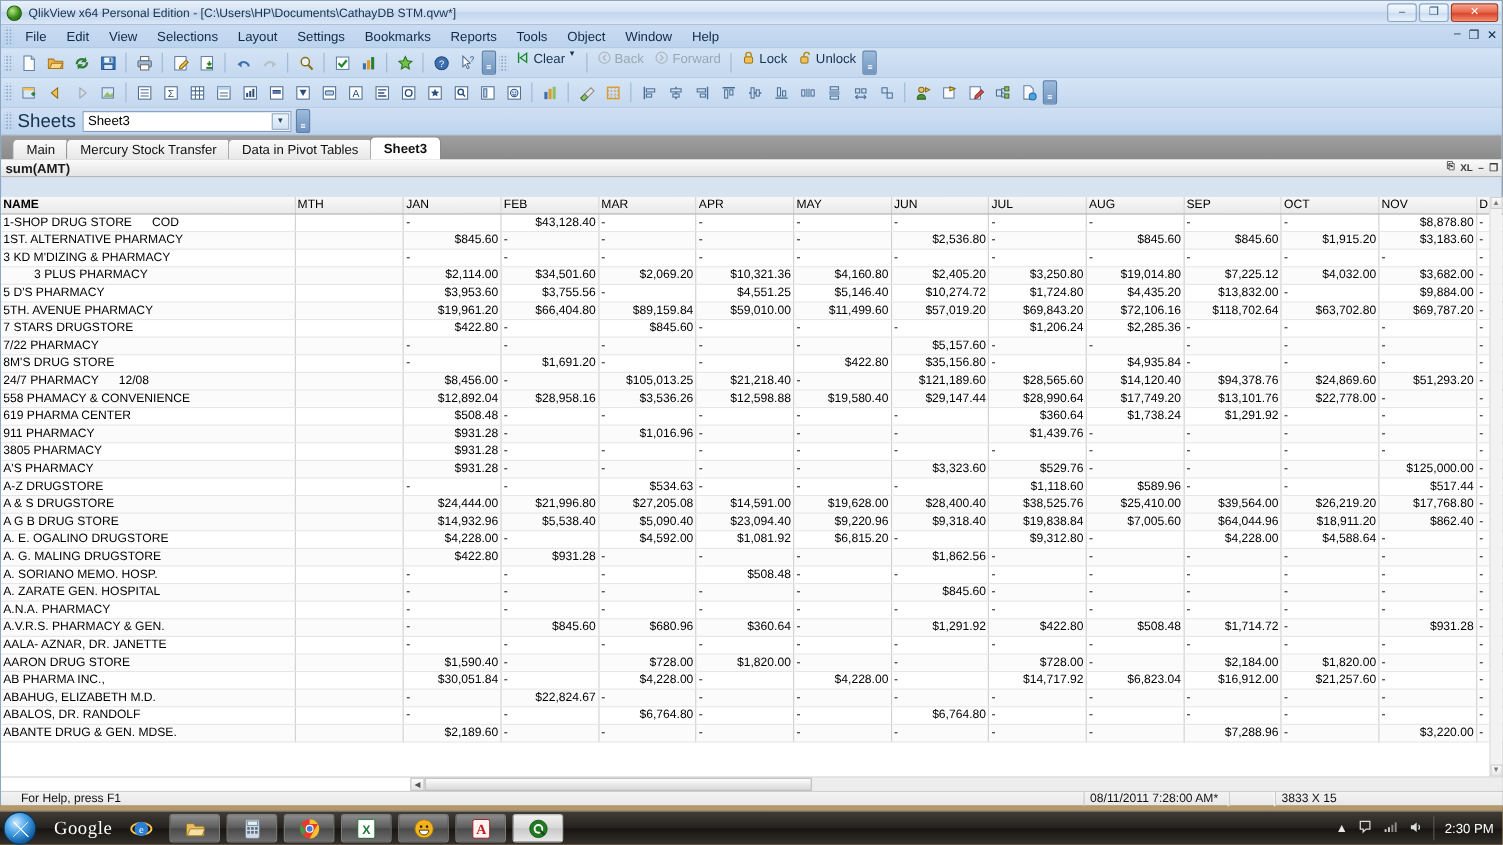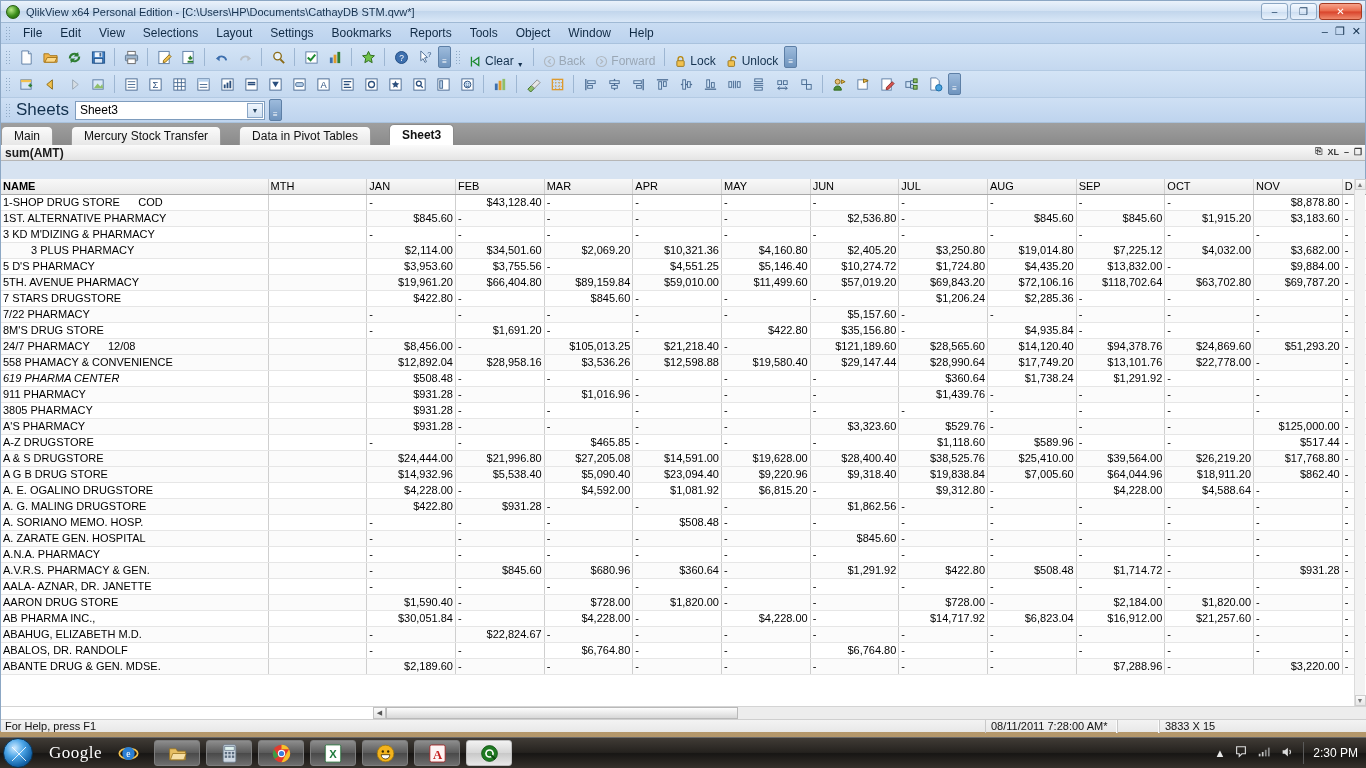--- a/index.html
+++ b/index.html
@@ -80,21 +80,21 @@
     position: relative;
   }
   .tb-sep { width: 1px; height: 18px; background: #9db6d2; margin: 0 4px; flex: 0 0 auto; }
   .tb-btn {
     width: 22px; height: 22px; margin: 0 1px; flex: 0 0 auto;
     display: flex; align-items: center; justify-content: center;
     font-size: 13px; line-height: 1; border-radius: 3px;
   }
   .tb-btn svg { display: block; }
   .tb-text {
-    display: flex; align-items: flex-end; gap: 3px; padding: 0 5px;
+    display: flex; align-items: flex-start; gap: 3px; padding: 0 5px;
     font-size: 12px; color: #14314e; height: 22px;
   }
   .tb-text.disabled { color: #9aa7b5; }
   .tb-overflow {
     width: 13px; height: 22px; margin-left: 1px;
     background: linear-gradient(180deg,#9dbbdc,#6f94be);
     border: 1px solid #5d7fa6; border-radius: 2px;
     display: flex; align-items: flex-end; justify-content: center;
     color: #fff; font-size: 8px; padding-bottom: 1px;
   }
@@ -116,21 +116,21 @@
     position: absolute; right: 1px; top: 1px; width: 16px; height: 15px;
     background: linear-gradient(180deg,#f0f6fd,#cfe0f2);
     border: 1px solid #8aa6c6;
     display: flex; align-items: center; justify-content: center; font-size: 7px; color: #24425f;
   }
 
   
   .tabstrip {
     height: 22px; position: relative;
     background: linear-gradient(180deg,#9f9f9f 0%,#8a8a8a 100%);
-    display: flex; align-items: flex-end; padding-left: 0; gap: 21px;
+    display: flex; align-items: flex-end; padding-left: 10px;
   }
   .tab {
     height: 19px; padding: 0 12px;
     background: linear-gradient(180deg,#fbfbfb 0%,#e7e7e7 100%);
     border: 1px solid #9a9a9a; border-bottom: none;
     border-radius: 5px 5px 0 0;
     display: flex; align-items: center;
     font-size: 12px; color: #111; margin-right: -3px;
     position: relative;
   }
@@ -208,21 +208,21 @@
     font-size: 7px; color: #7a7a7a; background: linear-gradient(180deg,#fbfbfb,#e6e6e6);
     border: 1px solid #cfcfcf; }
 
   
   .statusbar {
     position: absolute; left: 0; top: 718px; width: 1366px; height: 13px;
     background: linear-gradient(180deg,#f3f3f3,#e8e8e8);
     border-top: 1px solid #cfcfcf;
     display: flex; align-items: center;
   }
-  .sb-help { padding-left: 4px; font-size: 11px; color: #111; flex: 0 0 auto; }
+  .sb-help { padding-left: 18px; font-size: 11px; color: #111; flex: 0 0 auto; }
   .sb-spacer { flex: 1; }
   .sb-cell {
     height: 13px; border-left: 1px solid #c9c9c9; border-right: 1px solid #fdfdfd;
     display: flex; align-items: center; padding: 0 5px; font-size: 11px; color: #111;
   }
   .sb-cell.w-date { width: 132px; }
   .sb-cell.w-blank { width: 42px; }
   .sb-cell.w-dim { width: 208px; }
 
   
@@ -944,21 +944,21 @@
               <td class="num">$19,580.40</td>
               <td class="num">$29,147.44</td>
               <td class="num">$28,990.64</td>
               <td class="num">$17,749.20</td>
               <td class="num">$13,101.76</td>
               <td class="num">$22,778.00</td>
               <td class="dash">-</td>
               <td class="dash">-</td>
             </tr>
             <tr class="r-odd">
-              <td style="white-space: pre; font-style: italic;">619 PHARMA CENTER</td>
+              <td style="white-space: pre;">619 PHARMA CENTER</td>
               <td></td>
               <td class="num">$508.48</td>
               <td class="dash">-</td>
               <td class="dash">-</td>
               <td class="dash">-</td>
               <td class="dash">-</td>
               <td class="dash">-</td>
               <td class="num">$360.64</td>
               <td class="num">$1,738.24</td>
               <td class="num">$1,291.92</td>
@@ -1012,21 +1012,21 @@
               <td class="dash">-</td>
               <td class="dash">-</td>
               <td class="num">$125,000.00</td>
               <td class="dash">-</td>
             </tr>
             <tr class="r-odd">
               <td style="white-space: pre;">A-Z DRUGSTORE</td>
               <td></td>
               <td class="dash">-</td>
               <td class="dash">-</td>
-              <td class="num">$465.85</td>
+              <td class="num">$534.63</td>
               <td class="dash">-</td>
               <td class="dash">-</td>
               <td class="dash">-</td>
               <td class="num">$1,118.60</td>
               <td class="num">$589.96</td>
               <td class="dash">-</td>
               <td class="dash">-</td>
               <td class="num">$517.44</td>
               <td class="dash">-</td>
             </tr>

